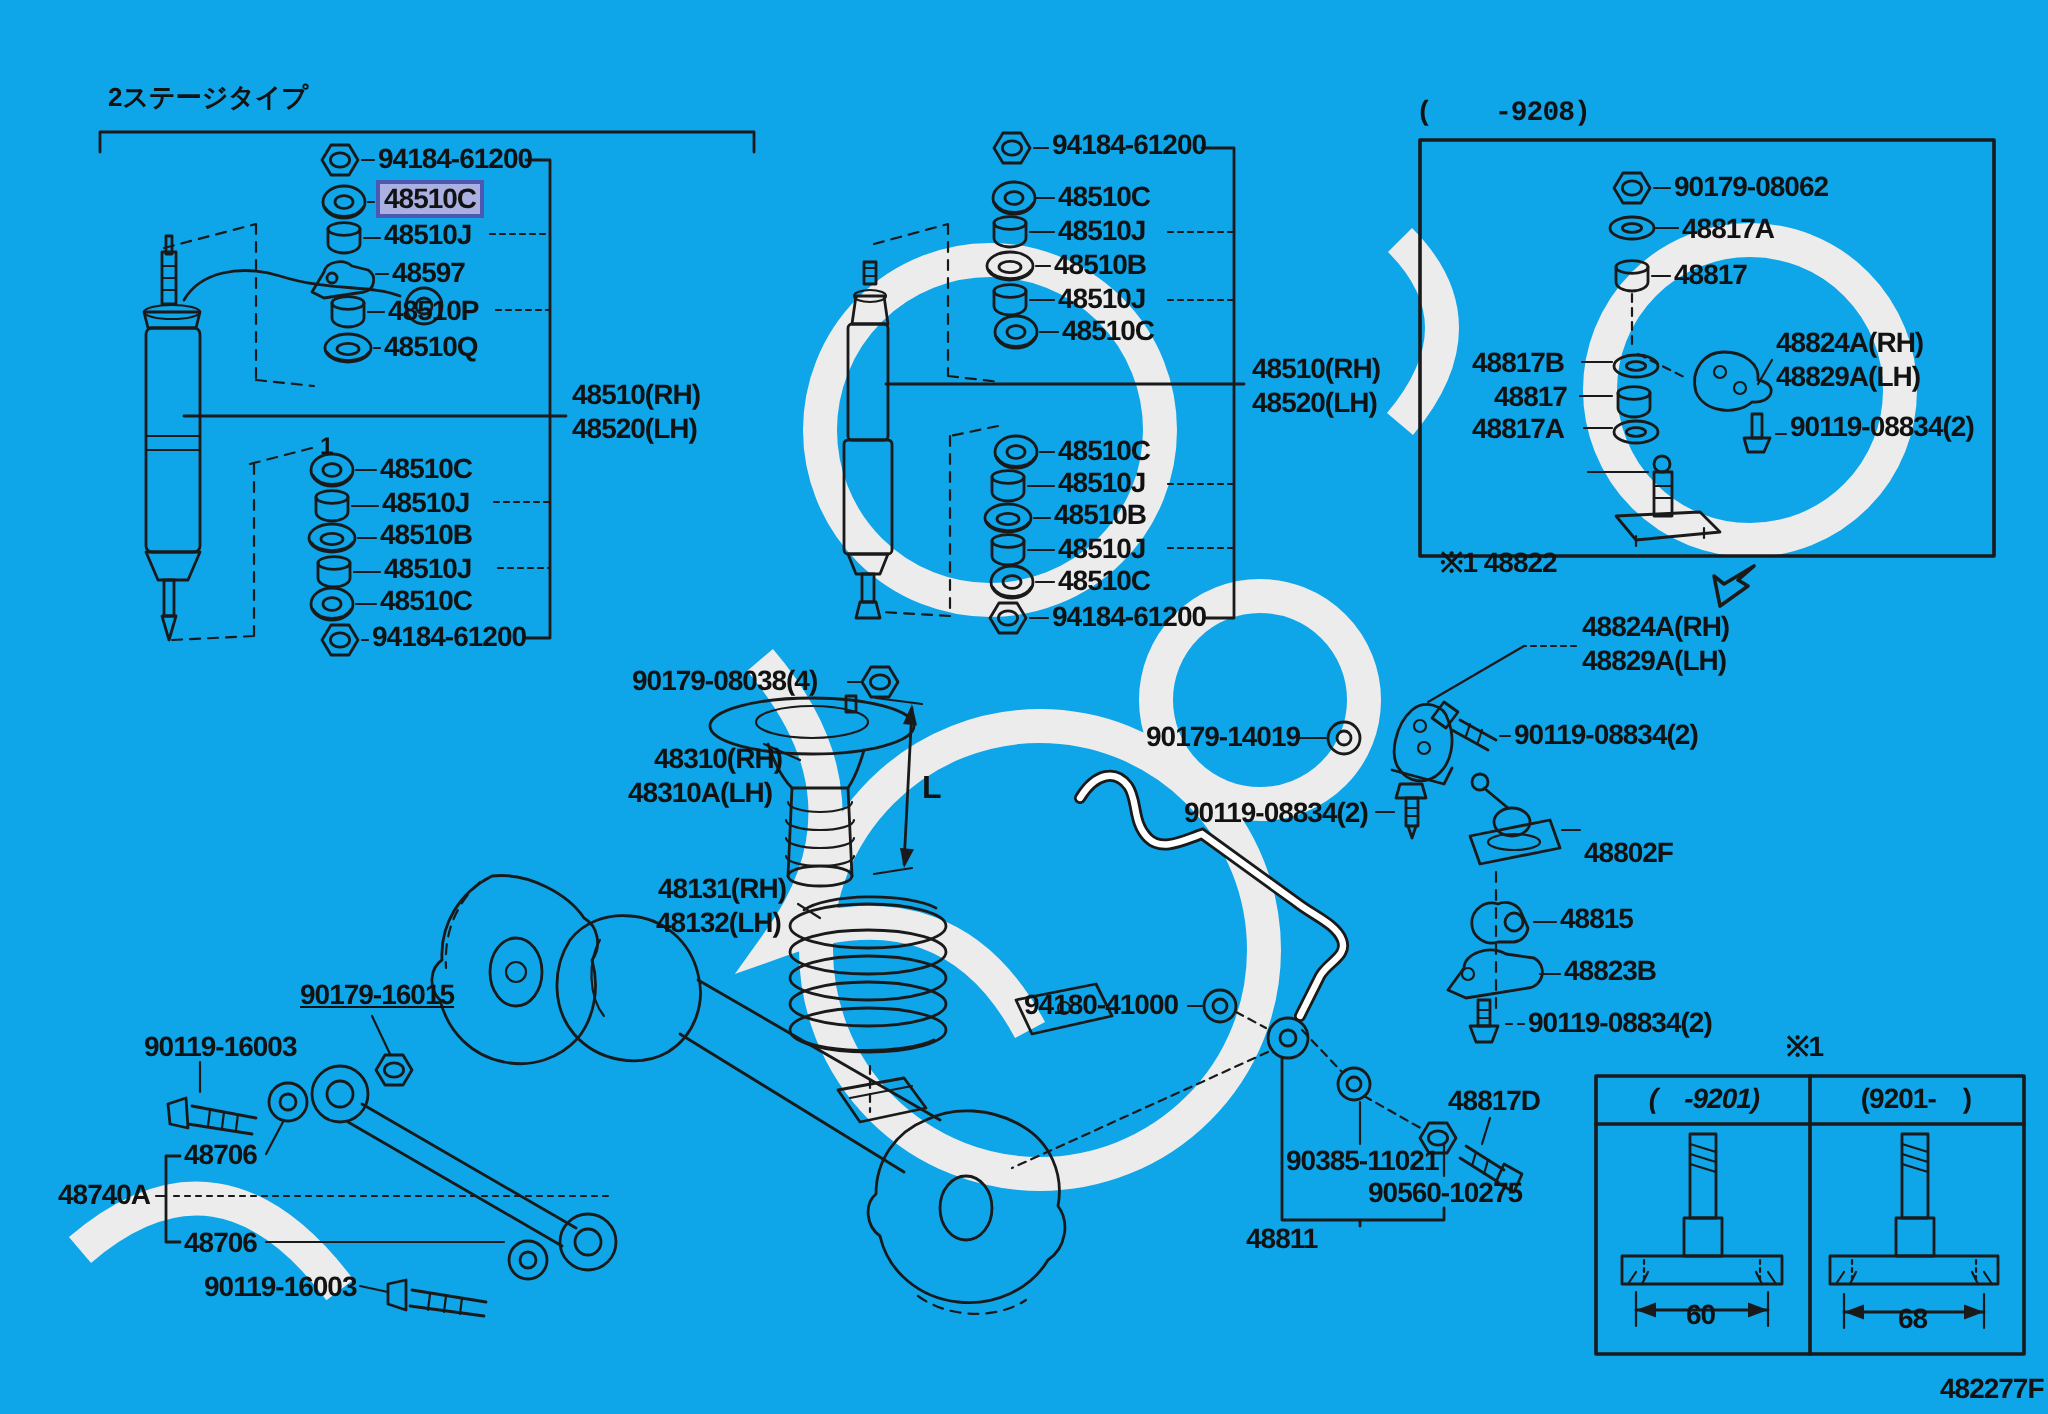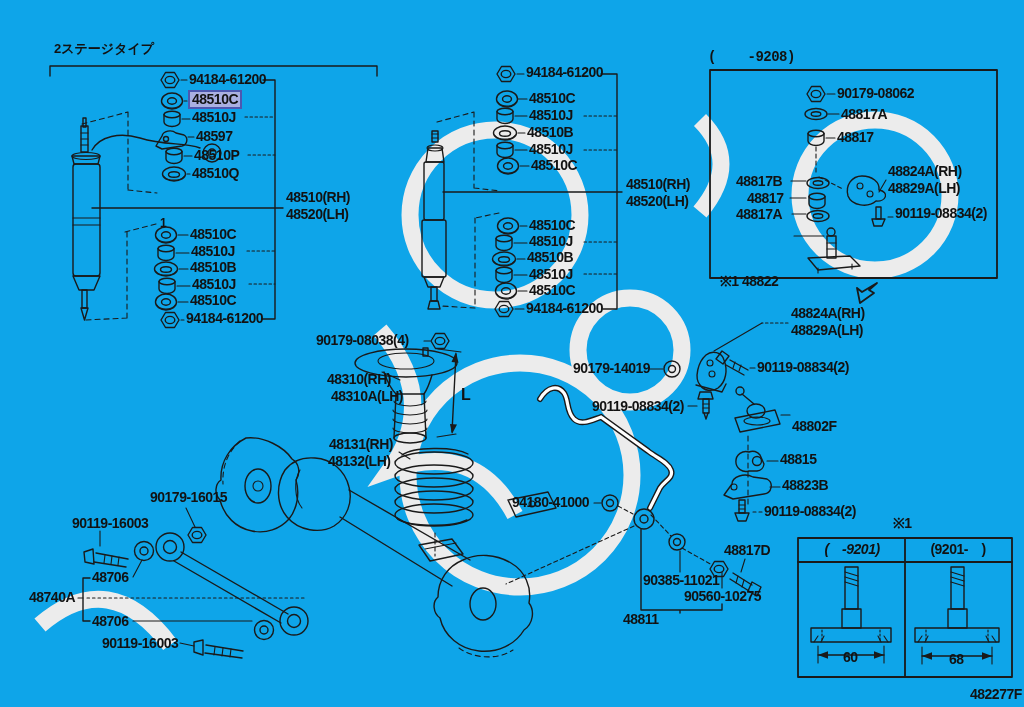--- a/index.html
+++ b/index.html
@@ -388,26 +388,26 @@
       <div class="lbl" style="left: 791px; top: 323px;">48829A(LH)</div>
       <div class="lbl" style="left: 573px; top: 361px;">90179-14019</div>
       <div class="lbl" style="left: 757px; top: 360px;">90119-08834(2)</div>
       <div class="lbl" style="left: 592px; top: 399px;">90119-08834(2)</div>
       <div class="lbl" style="left: 792px; top: 407px; margin-top: 12px;">48802F</div>
       <div class="lbl" style="left: 780px; top: 452px;">48815</div>
       <div class="lbl" style="left: 782px; top: 478px;">48823B</div>
       <div class="lbl" style="left: 764px; top: 504px;">90119-08834(2)</div>
       <div class="lbl" style="left: 316px; top: 333px;">90179-08038(4)</div>
       <div class="lbl" style="left: 327px; top: 372px;">48310(RH)</div>
-      <div class="lbl" style="left: 331px; top: 389px;">48310A(LH)</div>
+      <div class="lbl" style="left: 314px; top: 389px;">48310A(LH)</div>
       <div class="lbl" style="left: 461px; top: 387px; font-size: 16px;">L</div>
       <div class="lbl" style="left: 329px; top: 437px;">48131(RH)</div>
       <div class="lbl" style="left: 328px; top: 454px;">48132(LH)</div>
       <div class="lbl" style="left: 512px; top: 495px;">94180-41000</div>
-      <div class="lbl" style="left: 150px; top: 490px;">90179-16015</div>
+      <div class="lbl" style="left: 150px; top: 490px; text-decoration: underline;">90179-16015</div>
       <div class="lbl" style="left: 72px; top: 516px;">90119-16003</div>
       <div class="lbl" style="left: 92px; top: 570px;">48706</div>
       <div class="lbl" style="left: 29px; top: 590px;">48740A</div>
       <div class="lbl" style="left: 92px; top: 614px;">48706</div>
       <div class="lbl" style="left: 102px; top: 636px;">90119-16003</div>
       <div class="lbl" style="left: 643px; top: 573px;">90385-11021</div>
       <div class="lbl" style="left: 684px; top: 589px;">90560-10275</div>
       <div class="lbl" style="left: 623px; top: 612px;">48811</div>
       <div class="lbl" style="left: 724px; top: 543px;">48817D</div>
       <div class="lbl" style="left: 893px; top: 516px;">※1</div>

